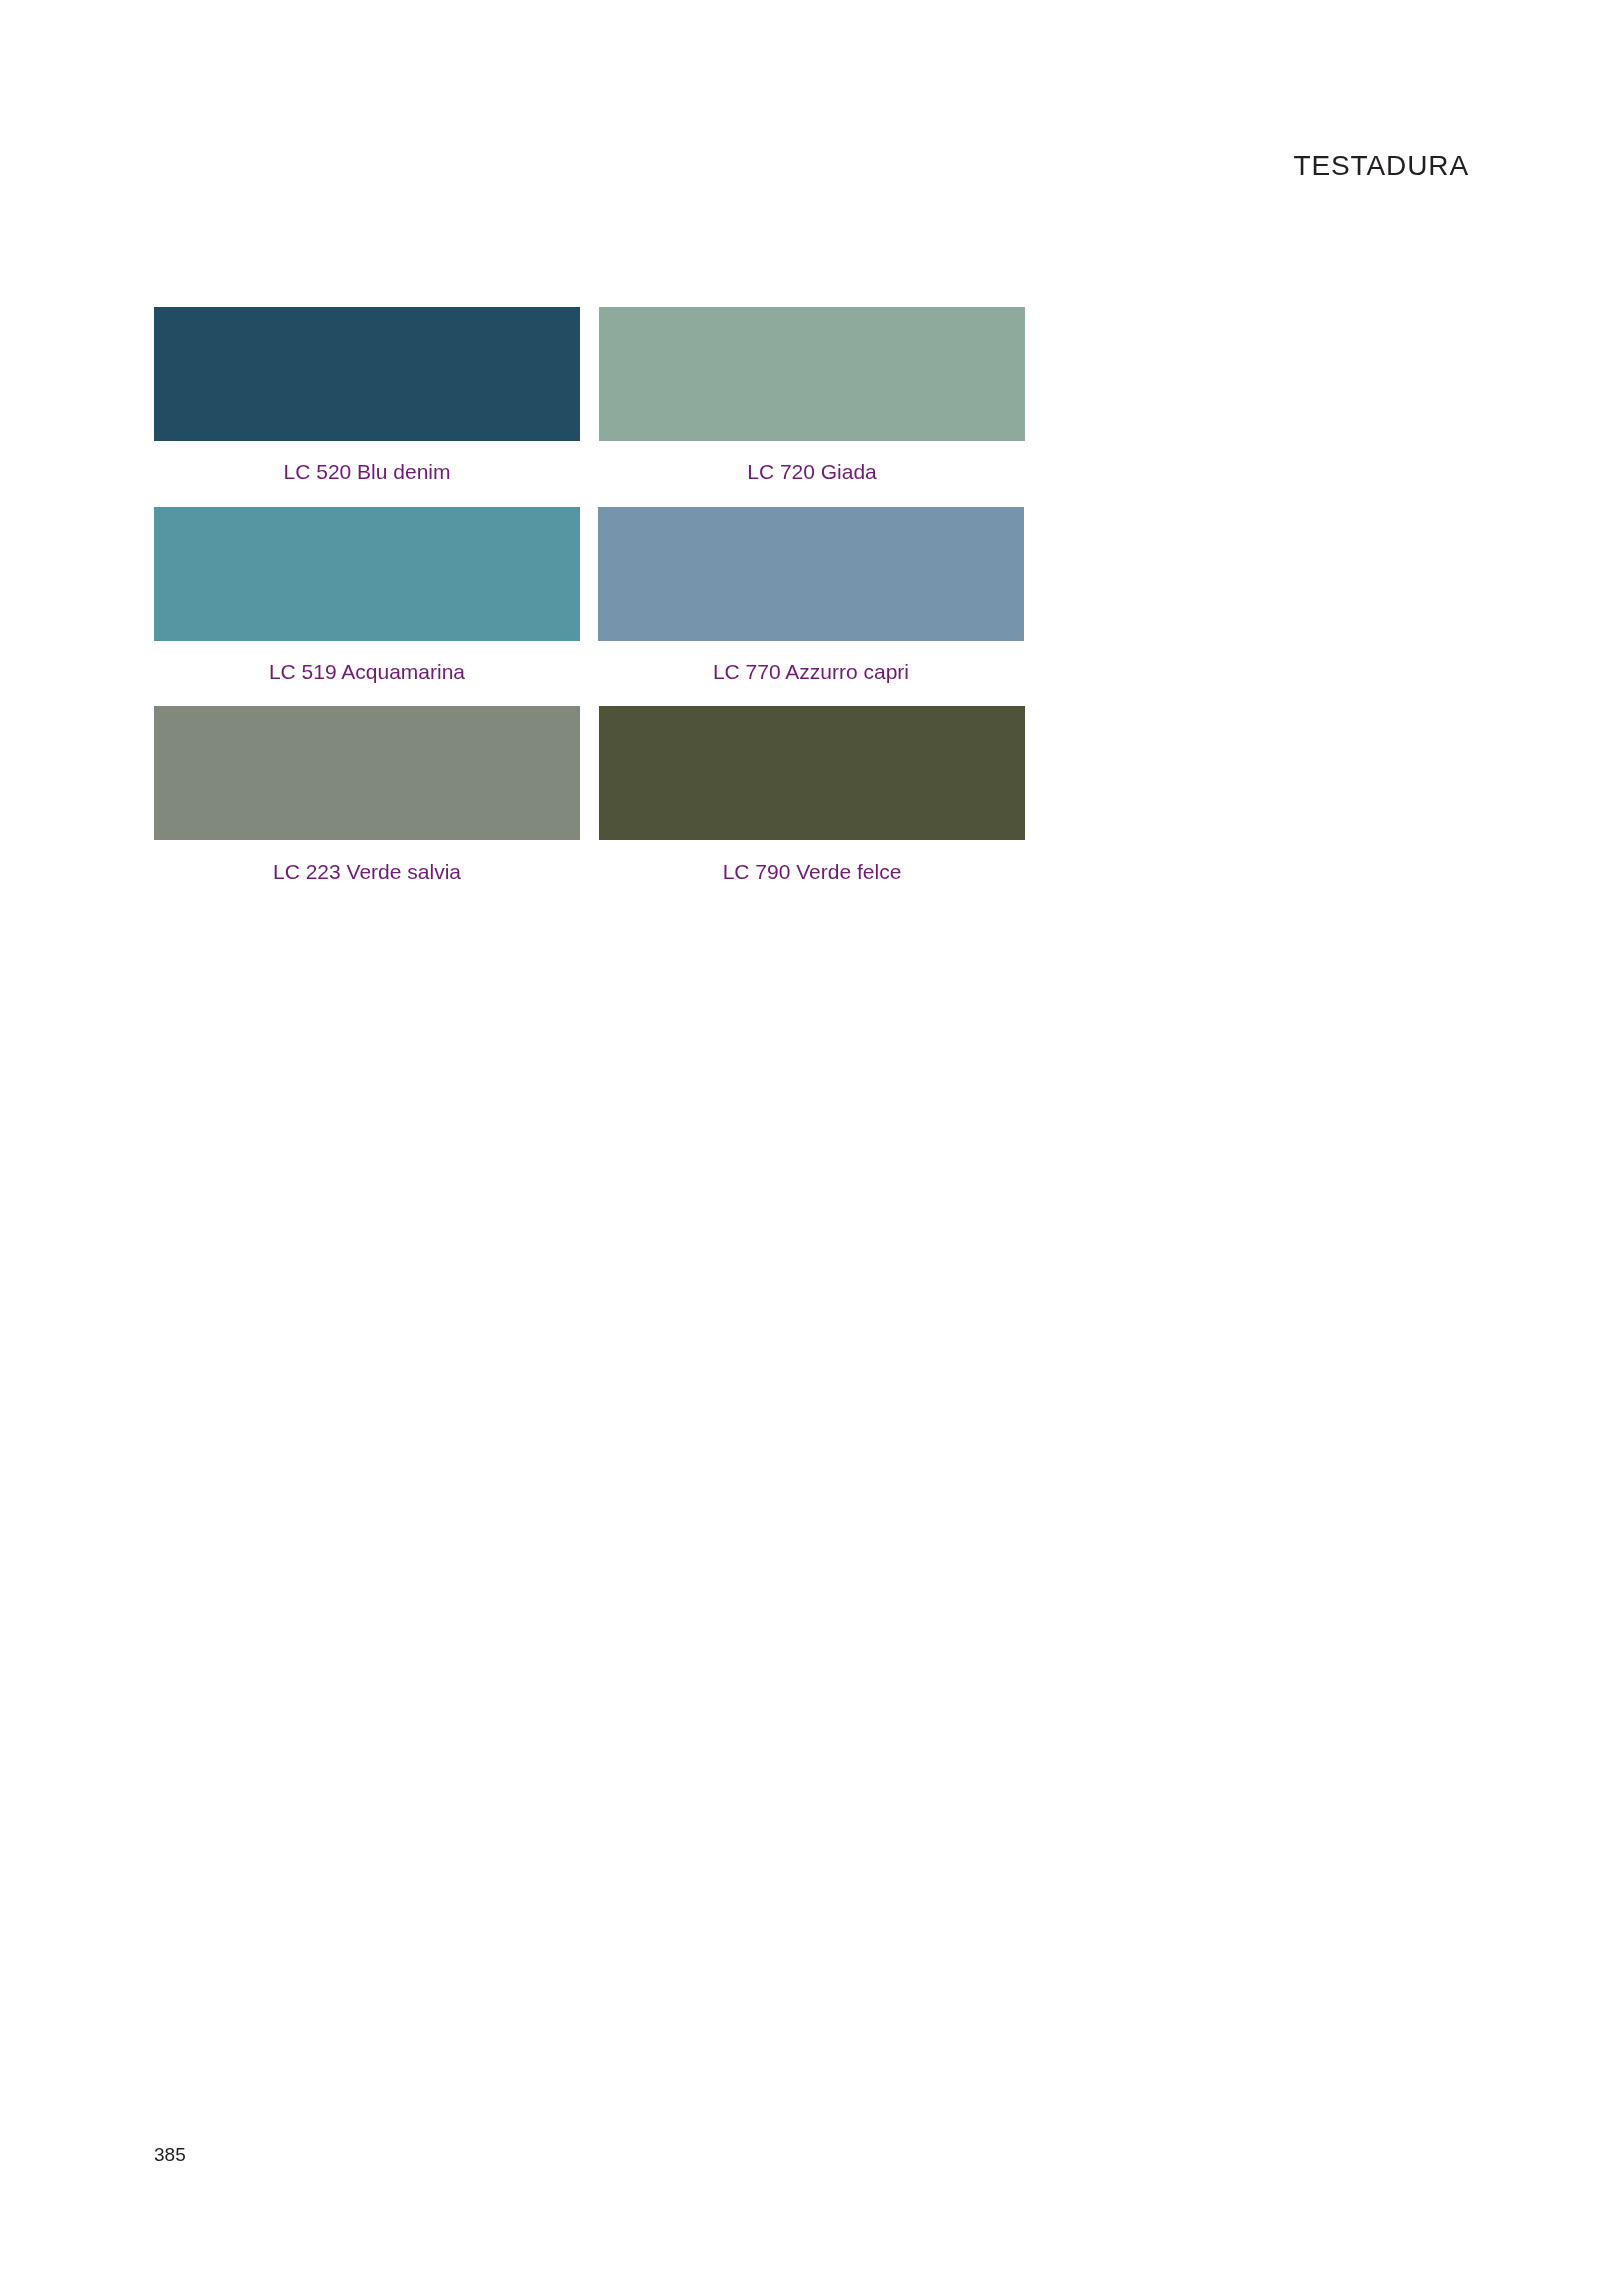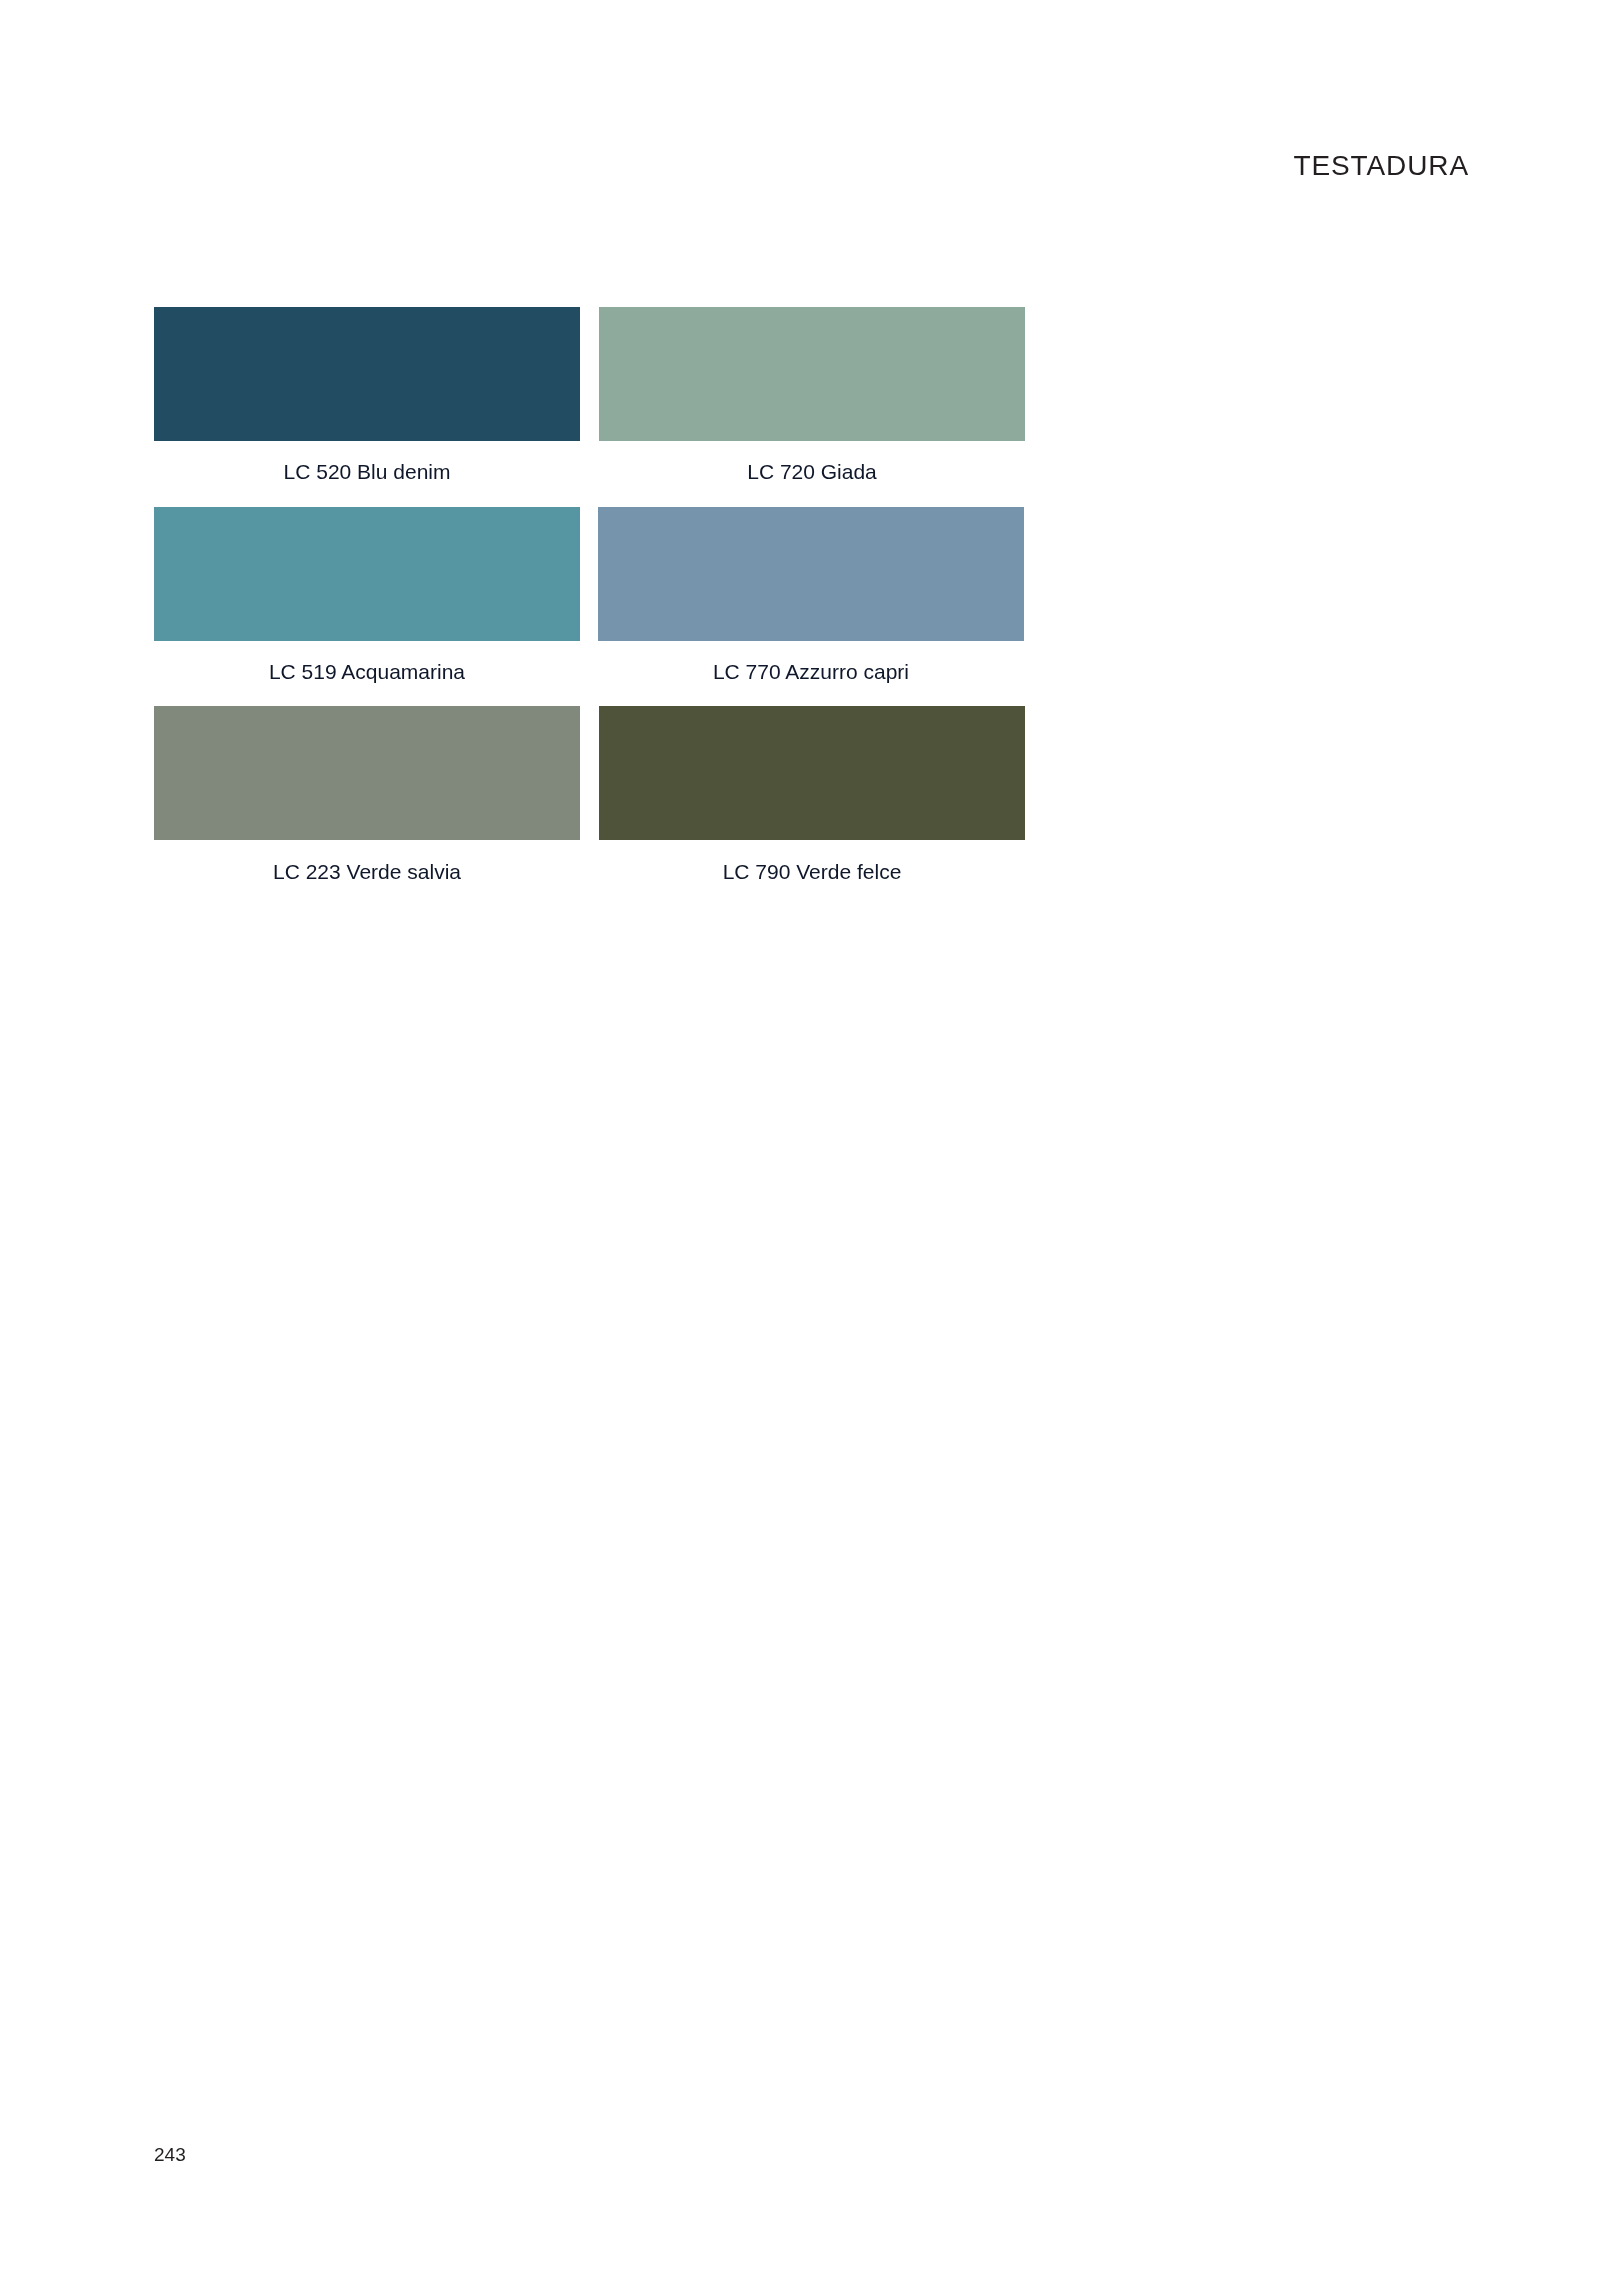--- a/index.html
+++ b/index.html
@@ -64,21 +64,21 @@
   .swatch-chip {
     width: 100%;
     height: 134px;
     display: block;
   }
   .swatch-label {
     margin-top: 18.4px;
     text-align: center;
     font-size: 21px;
     line-height: 1.2;
-    color: #0f172a;
+    color: #701a75;
     white-space: nowrap;
   }
 
   
   .page-footer {
     position: absolute;
     left: 154px;
     top: 2144px;
   }
   .page-number {
@@ -116,17 +116,17 @@
         <div class="swatch-chip" style="background-color: rgb(129, 137, 124);"></div>
         <div class="swatch-label">LC 223 Verde salvia</div>
       </div>
       <div class="swatch-cell">
         <div class="swatch-chip" style="background-color: rgb(79, 83, 58);"></div>
         <div class="swatch-label">LC 790 Verde felce</div>
       </div>
     </div>
 
   <div class="page-footer">
-    <div class="page-number">243</div>
+    <div class="page-number">385</div>
   </div>
 
 </div>
 
 
 </body></html>

